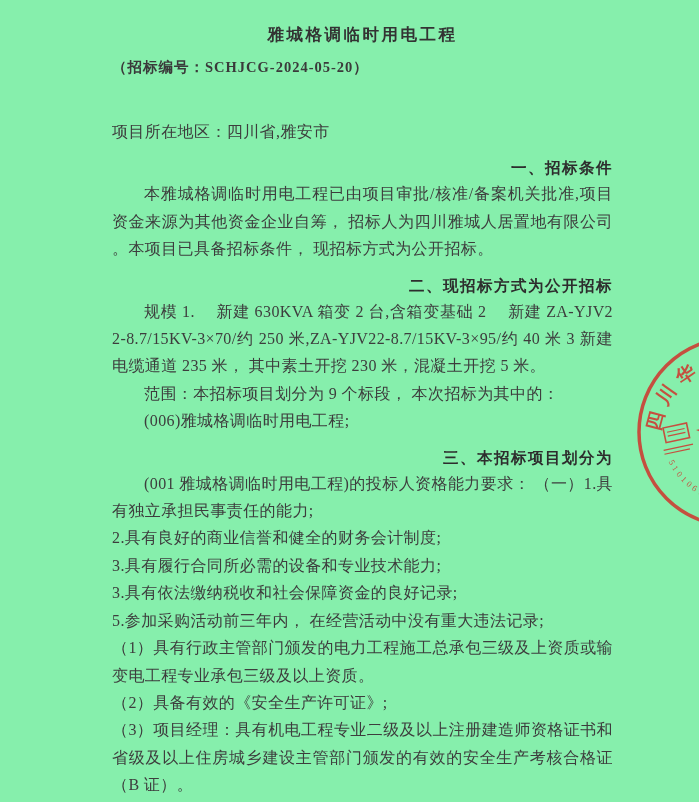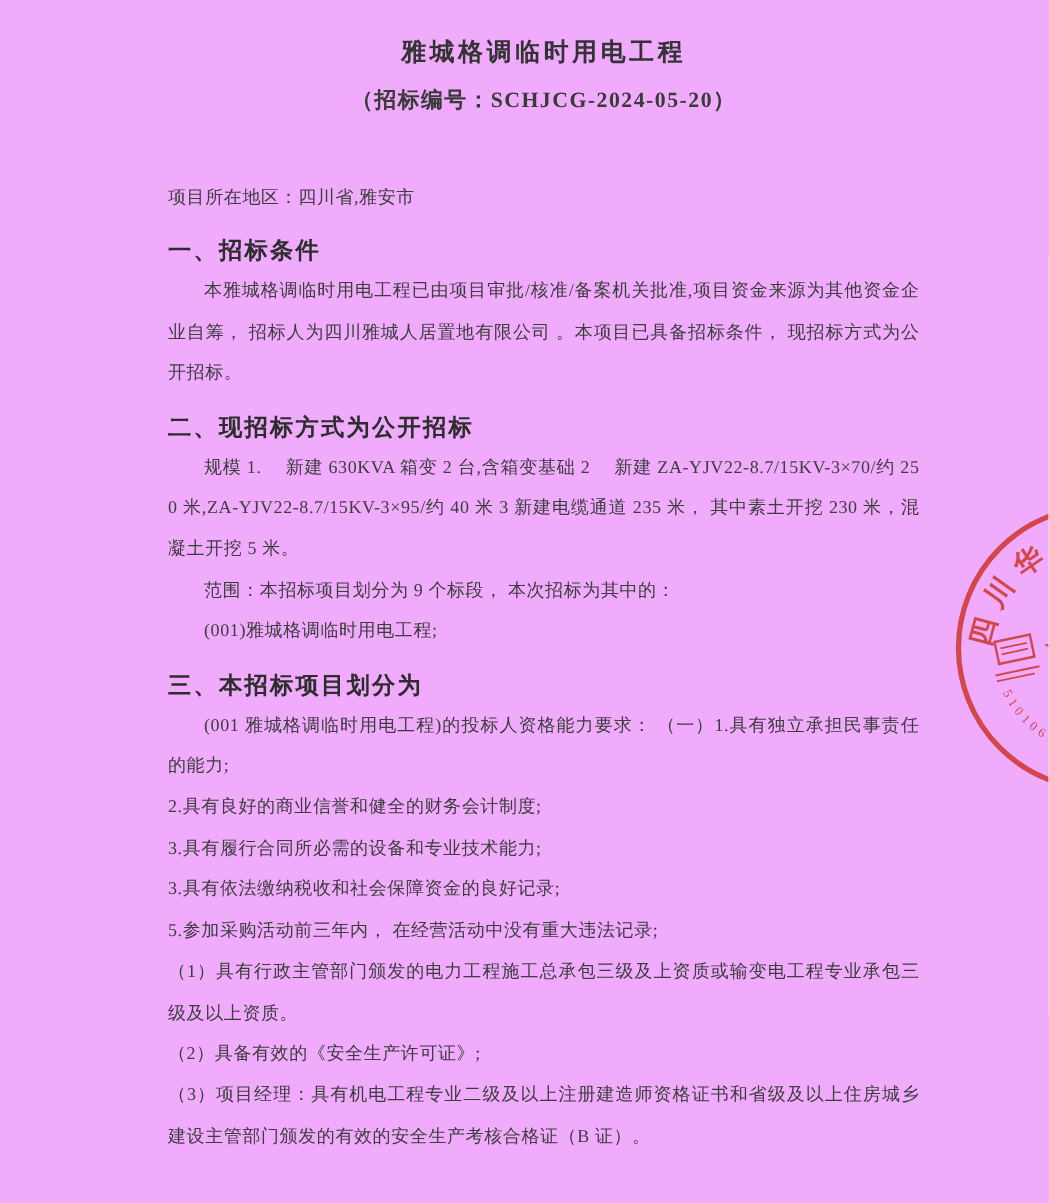--- a/index.html
+++ b/index.html
@@ -1,63 +1,64 @@
 <!DOCTYPE html>
 <html><head>
 <meta charset="utf-8">
 <style>
   * { margin:0; padding:0; box-sizing:border-box; }
   html,body { background:#e9e9e9; }
   .page {
     position:relative;
     width:699px; height:802px;
     margin:0 auto;
-    background:#f0abfc;
+    background:#86efac;
     overflow:hidden;
     font-family:"Liberation Serif","DejaVu Serif",serif;
     color:#3d3d3d;
   }
   .content {
     position:absolute;
     left:112px; top:24px;
     width:501px;
   }
   .doc-title {
     text-align:center;
     font-size:16.5px;
     font-weight:600;
     letter-spacing:2.5px;
     color:#333;
     line-height:22px;
   }
   .doc-subtitle {
-    text-align:center;
+    text-align:left;
     font-size:14.5px;
     font-weight:600;
     letter-spacing:1px;
     color:#3a3a3a;
     margin-top:11px;
     line-height:20px;
   }
   .location-line {
     margin-top:41px;
     font-size:14.5px;
     line-height:22px;
     color:#40454d;
   }
   .sec-heading {
     font-size:15.5px;
     font-weight:bold;
     color:#2d2d2d;
     letter-spacing:1.5px;
     margin-top:11px;
     line-height:24px;
+    text-align:right;
   }
   p.body-line {
-    font-size:12px;
+    font-size:16px;
     line-height:27.4px;
     text-align:justify;
     word-break:break-all;
     letter-spacing:0.4px;
     color:#3d3d3d;
   }
   p.indent { text-indent:2em; }
   p.flush  { text-indent:0; }
   
   .seal {
@@ -79,21 +80,21 @@
     <div class="doc-subtitle">（招标编号：SCHJCG-2024-05-20）</div>
 
     <p class="body-line flush location-line">项目所在地区：四川省,雅安市</p>
 
     <div class="sec-heading">一、招标条件</div>
     <p class="body-line indent">本雅城格调临时用电工程已由项目审批/核准/备案机关批准,项目资金来源为其他资金企业自筹， 招标人为四川雅城人居置地有限公司 。本项目已具备招标条件， 现招标方式为公开招标。</p>
 
     <div class="sec-heading">二、现招标方式为公开招标</div>
     <p class="body-line indent">规模 1.　 新建 630KVA 箱变 2 台,含箱变基础 2　 新建 ZA-YJV22-8.7/15KV-3×70/约 250 米,ZA-YJV22-8.7/15KV-3×95/约 40 米 3 新建电缆通道 235 米， 其中素土开挖 230 米，混凝土开挖 5 米。</p>
     <p class="body-line indent">范围：本招标项目划分为 9 个标段， 本次招标为其中的：</p>
-    <p class="body-line indent">(001)雅城格调临时用电工程;</p>
+    <p class="body-line indent">(006)雅城格调临时用电工程;</p>
 
     <div class="sec-heading">三、本招标项目划分为</div>
     <p class="body-line indent">(001 雅城格调临时用电工程)的投标人资格能力要求： （一）1.具有独立承担民事责任的能力;</p>
     <p class="body-line flush">2.具有良好的商业信誉和健全的财务会计制度;</p>
     <p class="body-line flush">3.具有履行合同所必需的设备和专业技术能力;</p>
     <p class="body-line flush">3.具有依法缴纳税收和社会保障资金的良好记录;</p>
     <p class="body-line flush">5.参加采购活动前三年内， 在经营活动中没有重大违法记录;</p>
     <p class="body-line flush">（1）具有行政主管部门颁发的电力工程施工总承包三级及上资质或输变电工程专业承包三级及以上资质。</p>
     <p class="body-line flush">（2）具备有效的《安全生产许可证》;</p>
     <p class="body-line flush">（3）项目经理：具有机电工程专业二级及以上注册建造师资格证书和省级及以上住房城乡建设主管部门颁发的有效的安全生产考核合格证（B 证）。</p>

